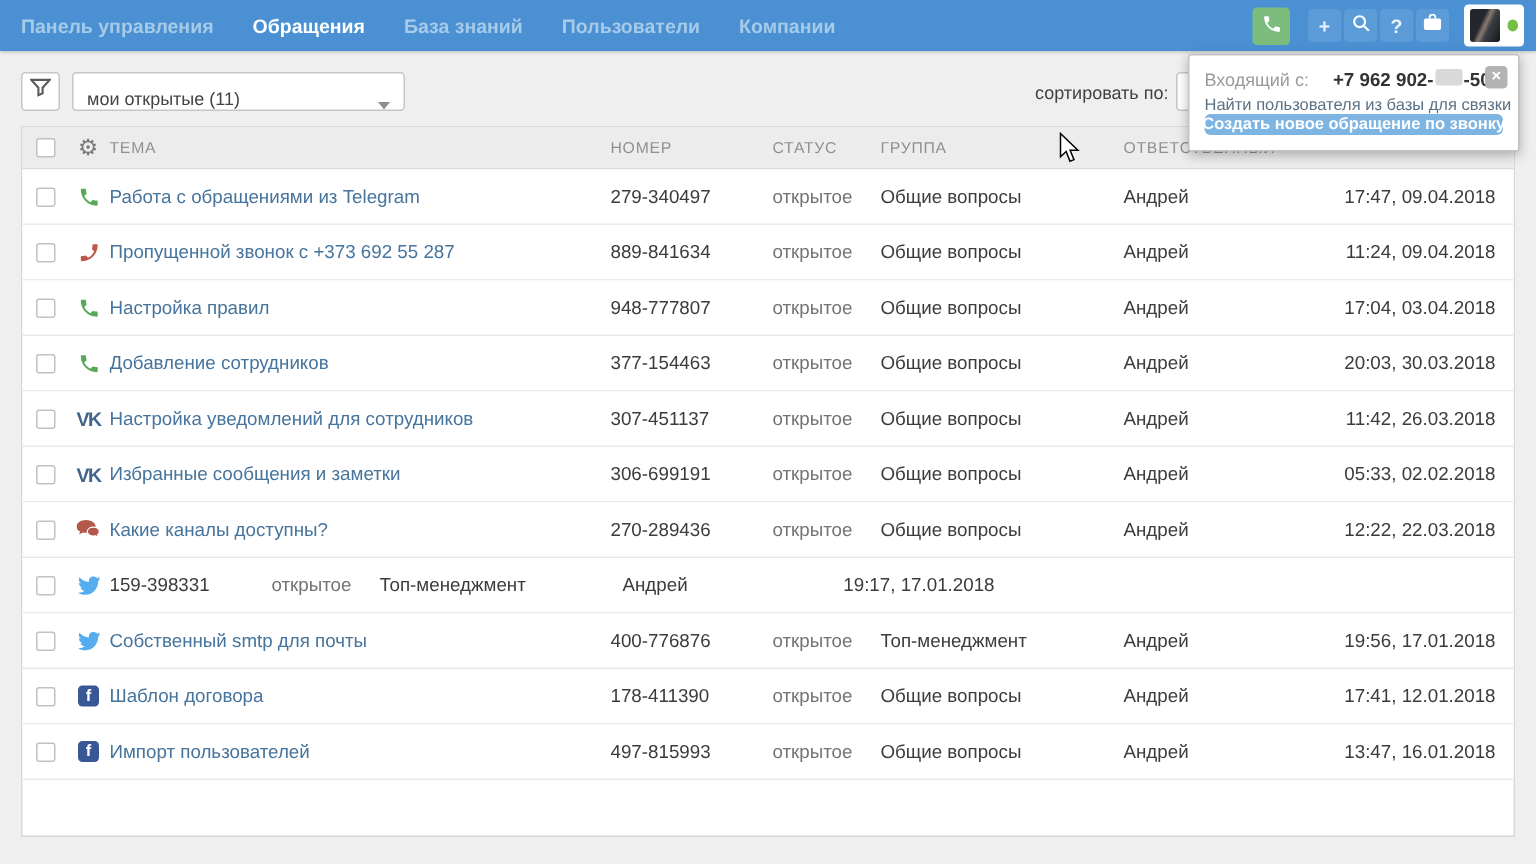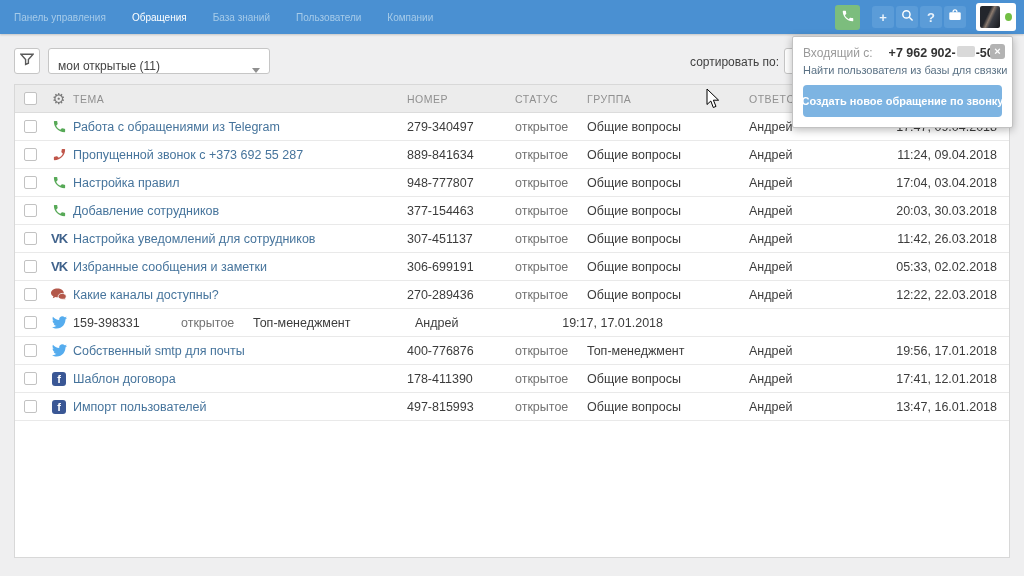--- a/index.html
+++ b/index.html
@@ -4,21 +4,21 @@
 <style>
   * { margin:0; padding:0; box-sizing:border-box; }
   body { background:#dcdcdc; font-family:"Liberation Sans", sans-serif; }
   .screen { position:relative; width:1024px; height:576px; background:#efeff0; overflow:hidden; }
 
   
   .navbar { position:absolute; top:0; left:0; right:0; height:34px; background:#4a90d2;
             display:flex; align-items:center; padding:0 8px 0 14px; z-index:6;
             box-shadow:0 1px 2px rgba(0,0,0,.18); }
   .nav-items { display:flex; align-items:center; }
-  .nav-item { color:#a6cbe9; font-size:10px; font-weight:400; margin-right:26px; cursor:pointer; white-space:nowrap; }
+  .nav-item { color:#a6cbe9; font-size:13px; font-weight:700; margin-right:26px; cursor:pointer; white-space:nowrap; }
   .nav-item.active { color:#ffffff; }
   .nav-actions { margin-left:auto; display:flex; align-items:center; }
   .icon-btn { width:22px; height:22px; border-radius:3px; background:#5b9cd8; color:#eaf3fb;
               display:flex; align-items:center; justify-content:center; font-weight:700; font-size:13px; cursor:pointer; }
   .icon-btn + .icon-btn { margin-left:2px; }
   .phone-btn { width:25px; height:25px; background:#7cbd7d; margin-right:10px; }
   .case-btn { margin-left:10px; }
   .avatar-wrap { margin-left:10px; width:40px; height:28px; background:#ffffff; border-radius:3px;
                  display:flex; align-items:center; padding:0 4px; cursor:pointer; }
   .avatar-photo { width:22px; height:22px; border-radius:2px;
@@ -34,21 +34,21 @@
   .sort-select { left:784px; top:48px; width:150px; height:26px; z-index:1; }
   .caret { margin-left:auto; width:0; height:0; border-left:4px solid transparent; border-right:4px solid transparent;
            border-top:5px solid #8f8f8f; }
   .sort-label { position:absolute; left:690px; top:55px; font-size:12px; color:#404040; }
 
   
   .panel { position:absolute; left:14px; top:84px; width:996px; height:474px; background:#fff;
            border:1px solid #d8d8d8; }
   .thead { display:flex; height:28px; background:#ececec; border-bottom:1px solid #dcdcdc;
            align-items:center; font-size:10.5px; color:#909090; letter-spacing:.5px; }
-  .trow { display:flex; height:28px; align-items:center; border-bottom:1px solid #e9e9e9;
+  .trow { display:flex; height:37px; align-items:center; border-bottom:1px solid #e9e9e9;
           font-size:12.5px; color:#3c3c3c; background:#fff; }
   .c-check { width:30px; display:flex; align-items:center; justify-content:center; }
   .c-icon { width:28px; display:flex; align-items:center; justify-content:center; }
   .c-topic { flex:1; overflow:hidden; white-space:nowrap; }
   .c-num { width:108px; }
   .c-status { width:72px; }
   .c-group { width:162px; }
   .c-assignee { width:110px; }
   .c-date { width:150px; text-align:right; padding-right:12px; }
   .checkbox { width:13px; height:13px; background:#fff; border:1px solid #c2c2c2; border-radius:2px; cursor:pointer; }
@@ -59,21 +59,21 @@
               font-weight:700; font-size:11px; align-items:flex-end; justify-content:center; line-height:13px; }
   .vk-badge { font-weight:800; font-size:13px; color:#41638c; letter-spacing:-1px; }
 
   
   .popup { position:absolute; left:792px; top:36px; width:221px; background:#fff; border:1px solid #c2c2c2;
            border-radius:2px; box-shadow:0 2px 8px rgba(0,0,0,.28); padding:9px 10px 10px; z-index:10; }
   .popup-line1 { font-size:12px; color:#9a9a9a; display:flex; align-items:center; white-space:nowrap; }
   .phone-strong { font-weight:700; color:#333; font-size:12.5px; margin-left:16px; }
   .phone-blur { display:inline-block; width:18px; height:11px; background:#d9d9d9; border-radius:2px; margin:0 1px; }
   .popup-link { font-size:11px; color:#5b7285; margin-top:4px; cursor:pointer; white-space:nowrap; }
-  .popup-btn { margin-top:9px; height:32px; background:#7db4e2; border-radius:4px; color:#fff; font-weight:700;
+  .popup-btn { height:14px; background:#7db4e2; border-radius:4px; color:#fff; font-weight:700;
                font-size:11px; display:flex; align-items:center; justify-content:center; cursor:pointer; white-space:nowrap; }
   .popup-close { position:absolute; top:7px; right:7px; width:15px; height:15px; background:#b3b3b3; border-radius:3px;
                  color:#fff; font-size:11px; font-weight:700; display:flex; align-items:center; justify-content:center;
                  cursor:pointer; line-height:1; }
 
   .cursor { position:absolute; left:706px; top:88px; z-index:20; pointer-events:none; }
 </style>
 </head>
 <body>
 

